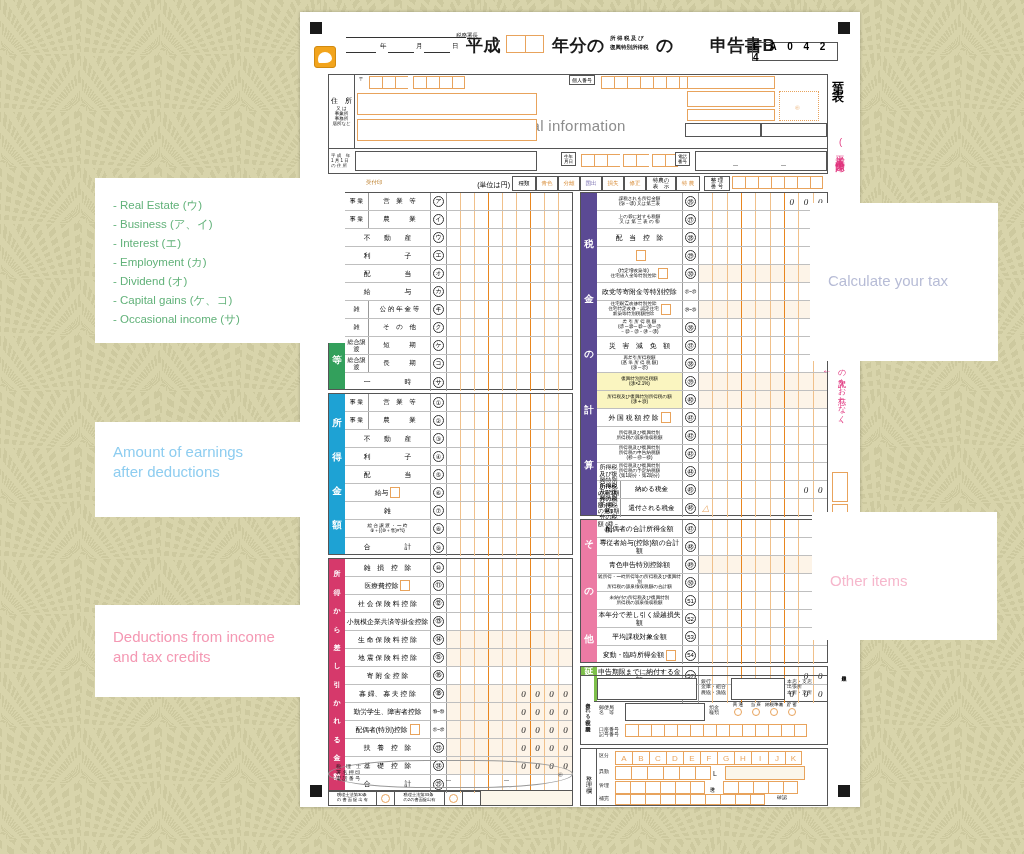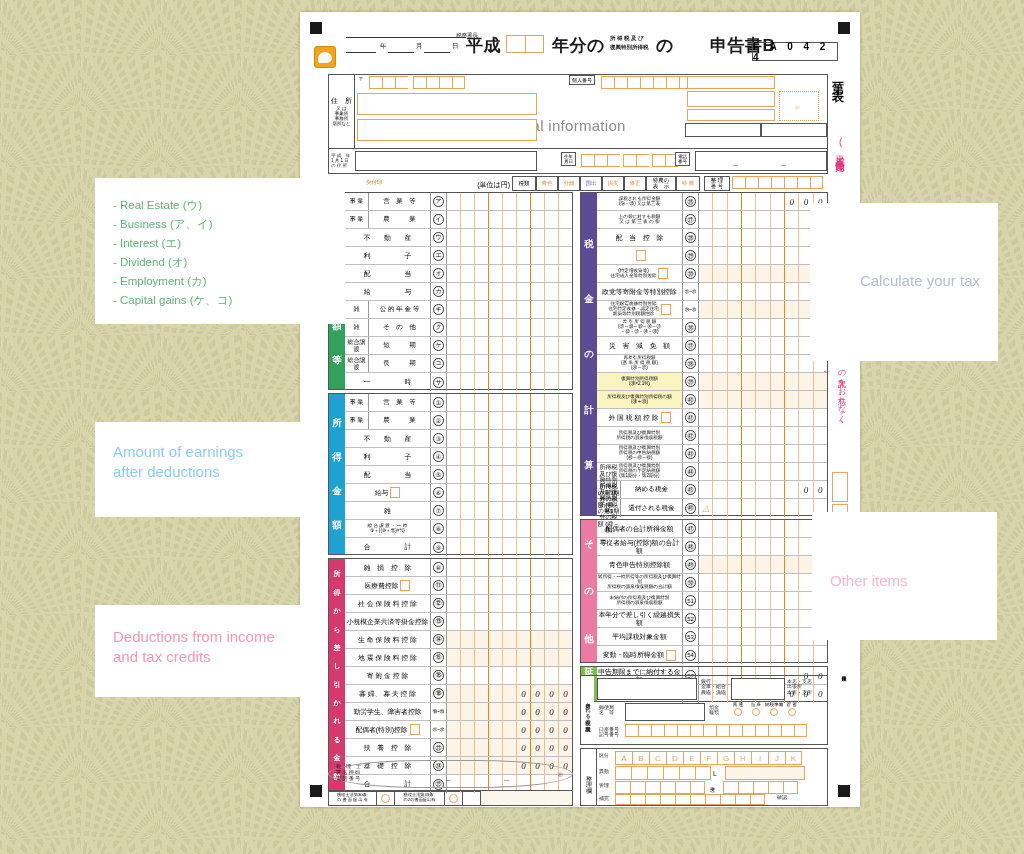--- a/index.html
+++ b/index.html
@@ -110,21 +110,21 @@
          font-family:"Liberation Serif", serif; }
 
   
   .anno{ position:absolute; background:#fff; padding:14px 18px; }
   .anno .t{ font-size:15px; margin:0 0 2px 0; }
   .anno ul{ margin:4px 0 0 0; padding:0; list-style:none; }
   .anno li{ font-size:11.5px; line-height:1.65; }
   .anno.g{ color:#62b27a; }
   .anno.b{ color:#8ecdf0; }
   .anno.p{ color:#f498b3; }
-  .anno.v{ color:#b7bcd6;text-align:right; }
+  .anno.v{ color:#b7bcd6; }
   .anno.p2{ color:#f6b7cc; }
 
   
   .vtext{ position:absolute; writing-mode:vertical-rl; text-orientation:upright; white-space:nowrap; }
 </style>
 </head>
 <body>
 
 <div id="bg-pattern"></div>
 <div id="bg-pattern2"></div>
@@ -1573,23 +1573,24 @@
   <div class="obox" style="right:12px; top:460px; width:16px; height:30px;"></div>
   <div class="obox" style="right:12px; top:492px; width:16px; height:30px;"></div>
   <div class="vtext" style="right:13px; top:660px; font-size:5px;">作成年月日</div>
 </div>
 
 <div class="anno g" id="anno-0" style="left:95px; top:178px; width:250px;">
   <ul>
     <li>- Real Estate (ウ)</li>
     <li>- Business (ア、イ)</li>
     <li>- Interest (エ)</li>
+    <li>- Employment (カ)</li>
     <li>- Dividend (オ)</li>
-    <li>- Employment (カ)</li>
     <li>- Capital gains  (ケ、コ)</li>
+    <li>- Occasional income  (サ)</li>
   </ul>
 </div>
 
 <div class="anno b" style="left:95px; top:422px; width:215px; height:95px;">
   <div class="t" style="white-space:pre-line; line-height:1.35; margin-top:6px;">Amount of earnings
 after deductions</div>
 </div>
 
 <div class="anno p" style="left:95px; top:605px; width:230px; height:92px;">
   <div class="t" style="white-space:pre-line; line-height:1.35; margin-top:8px;">Deductions from income

